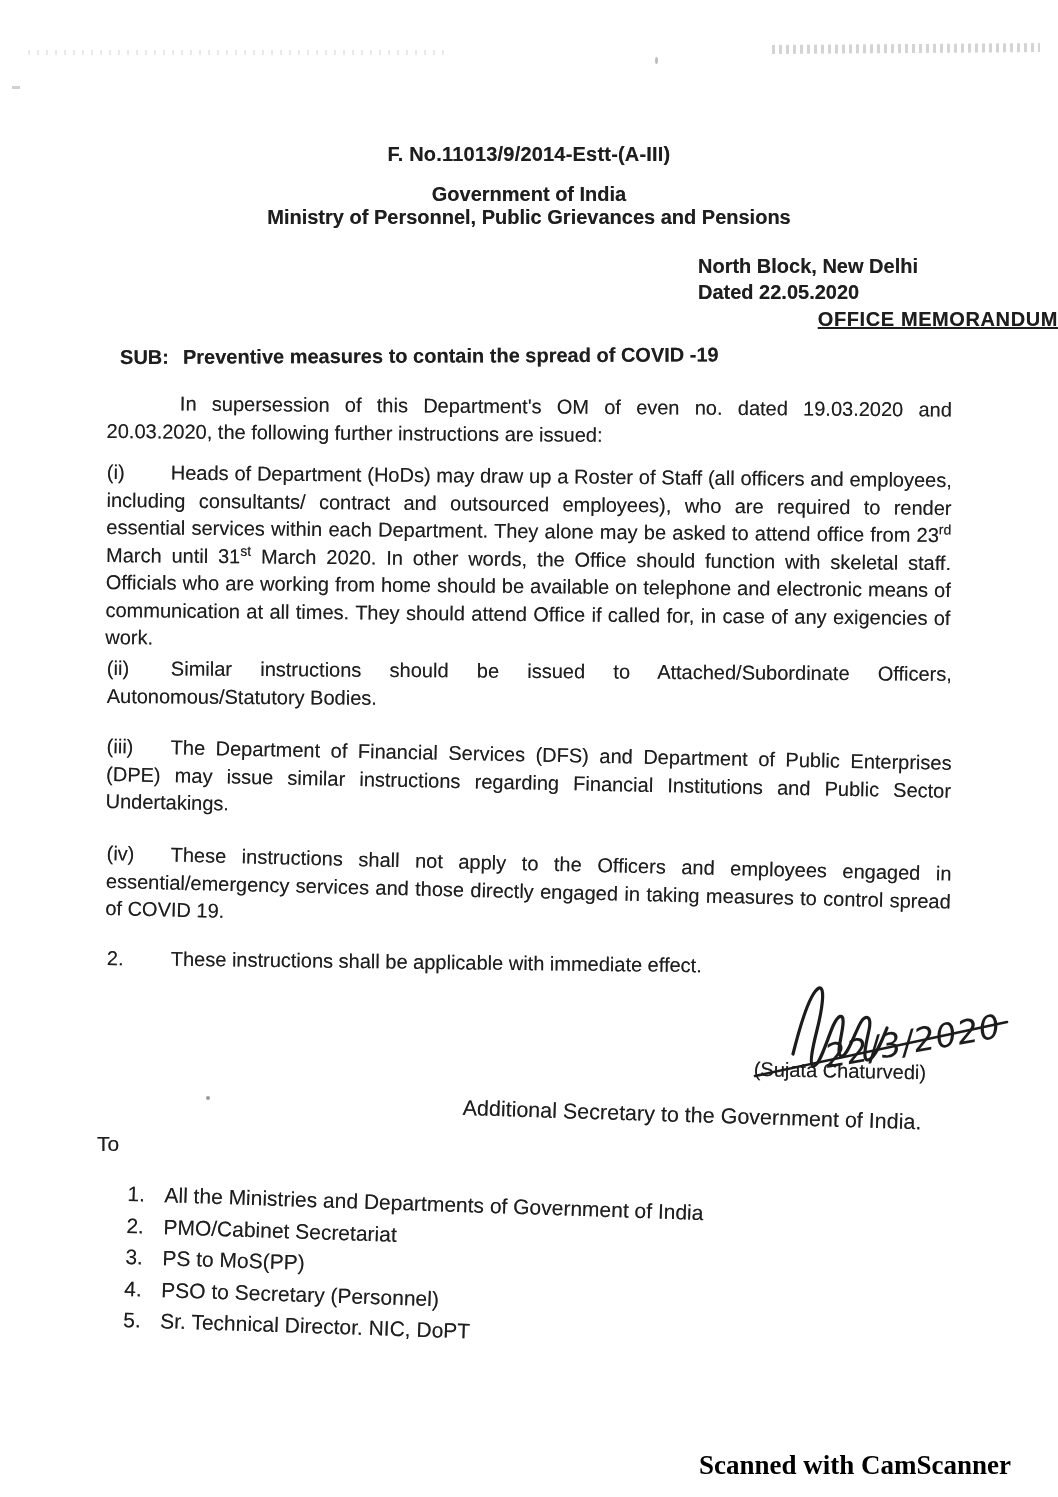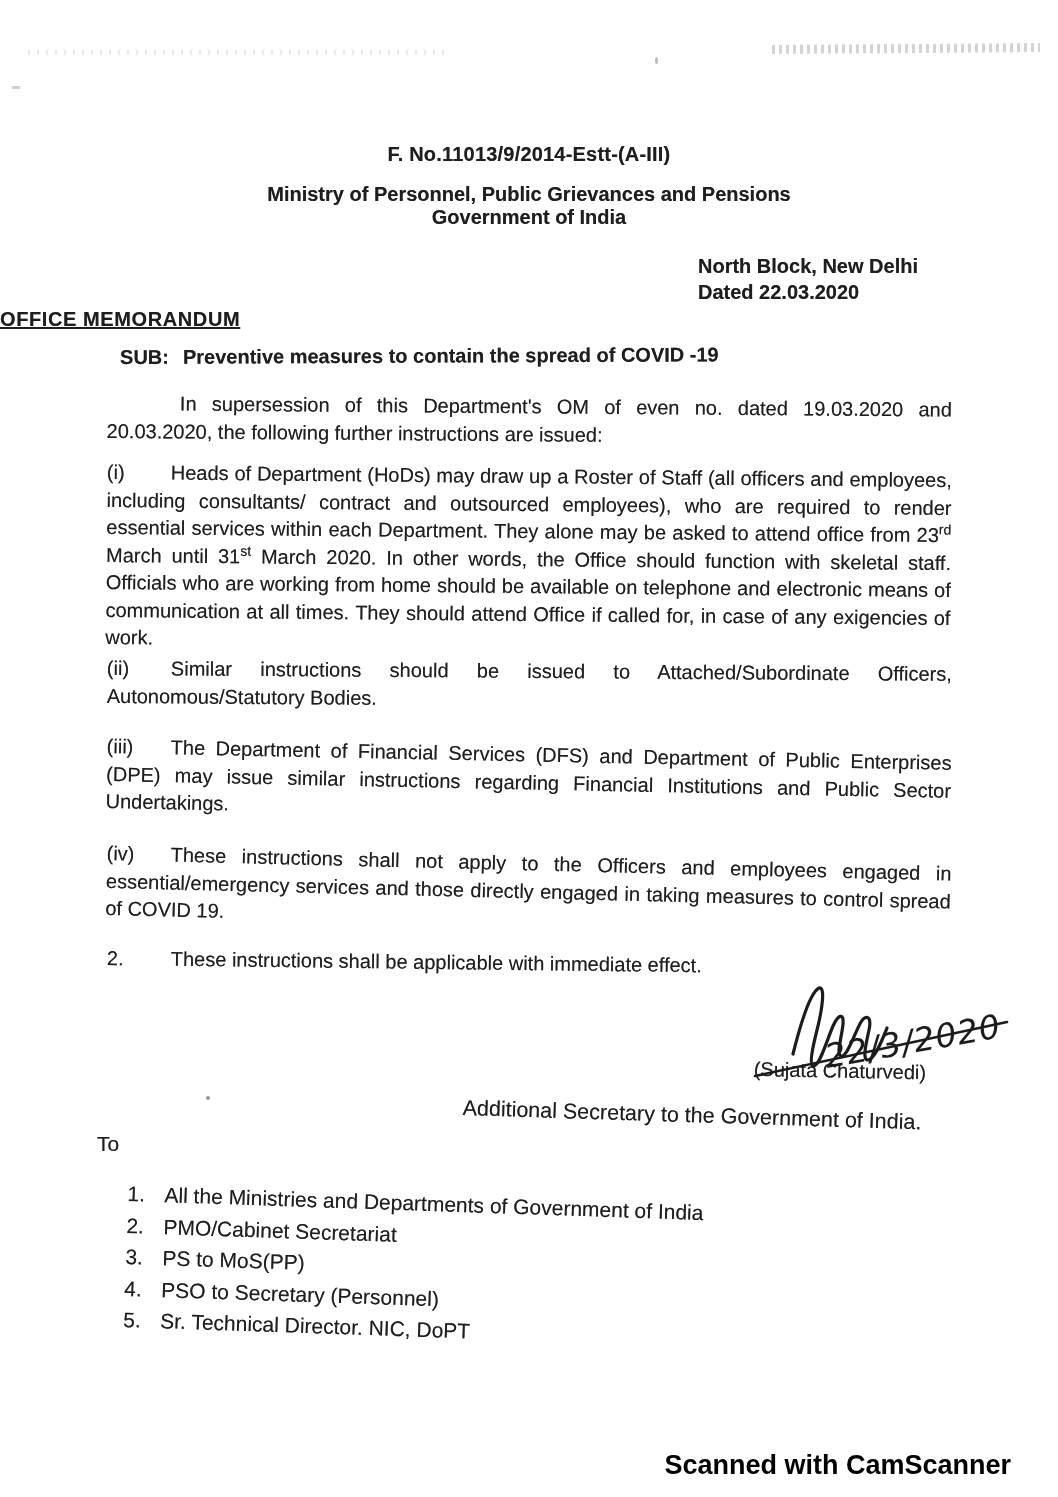--- a/index.html
+++ b/index.html
@@ -23,21 +23,21 @@
   .org-block{
     position:absolute; left:0; top:183px; width:100%;
     text-align:center; font-size:20px; line-height:23px;
   }
   .right-block{
     position:absolute; right:140px; top:253px;
     font-size:20px; line-height:26px;
   }
   .om-title{
     position:absolute; left:0; top:308px; width:100%;
-    text-align:left; font-size:20px; letter-spacing:.6px;
+    text-align:right; font-size:20px; letter-spacing:.6px;
     text-decoration:underline;
   }
   .sub-line{
     position:absolute; left:120px; top:346px; width:860px;
     font-size:20px; transform:rotate(-.25deg); transform-origin:left top;
   }
   .sub-line .gap{ display:inline-block; width:14px; }
 
   .para{
     position:absolute; left:107px; width:845px;
@@ -66,21 +66,21 @@
   }
   .recipients{
     position:absolute; left:128px; top:1178px; width:660px;
     font-size:21px; line-height:31.5px;
     transform:rotate(1.9deg); transform-origin:left top;
   }
   .recipients .row{ display:flex; }
   .recipients .rnum{ width:37px; flex:0 0 37px; }
   .footer{
     position:absolute; right:47px; top:1450px;
-    font-family:Liberation Sans, sans-serif;
+    font-family:Liberation Serif, serif;
     font-weight:700; font-size:27px; color:#000;
   }
 
   
   .noise{ position:absolute; pointer-events:none; }
   .noise-a{ left:28px; top:50px; width:420px; height:5px; opacity:.30;
     background:repeating-linear-gradient(90deg, rgba(110,110,110,.5) 0 2px, transparent 2px 9px);}
   .noise-b{ left:772px; top:44px; width:268px; height:9px; opacity:.45; transform:rotate(-.4deg);
     background:repeating-linear-gradient(90deg, rgba(80,80,80,.55) 0 3px, transparent 3px 7px);}
   .noise-c{ left:655px; top:57px; width:3px; height:7px; background:rgba(90,90,90,.4); border-radius:50%;}
@@ -94,27 +94,27 @@
 
   <div class="noise noise-a"></div>
   <div class="noise noise-b"></div>
   <div class="noise noise-c"></div>
   <div class="noise noise-d"></div>
   <div class="noise noise-e"></div>
 
   <div class="file-no txt b">F. No.11013/9/2014-Estt-(A-III)</div>
 
   <div class="org-block txt b">
+    <div>Government of India</div>
     <div>Ministry of Personnel, Public Grievances and Pensions</div>
-    <div>Government of India</div>
   </div>
 
   <div class="right-block txt b">
     <div>North Block, New Delhi</div>
-    <div>Dated 22.03.2020</div>
+    <div>Dated 22.05.2020</div>
   </div>
 
   <div class="om-title txt b">OFFICE MEMORANDUM</div>
 
   <div class="sub-line txt b"><span>SUB:</span><span class="gap"></span><span>Preventive measures to contain the spread of COVID -19</span></div>
 
   <div class="para intro txt">In supersession of this Department's OM of even no. dated 19.03.2020 and 20.03.2020, the following further instructions are issued:</div>
 
   <div class="para item-i txt"><span class="num">(i)</span><span>Heads of Department (HoDs) may draw up a Roster of Staff (all officers and employees, including consultants/ contract and outsourced employees), who are required to render essential services within each Department. They alone may be asked to attend office from 23</span><sup>rd</sup><span> March until 31</span><sup>st</sup><span> March 2020.  In other words, the Office should function with skeletal staff. Officials who are working from home should be available on telephone and electronic means of communication at all times. They should attend Office if called for, in case of any exigencies of work.</span></div>
 

